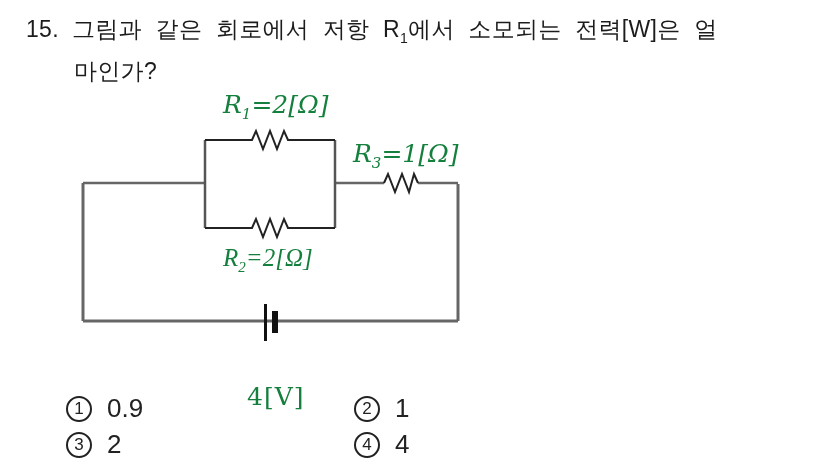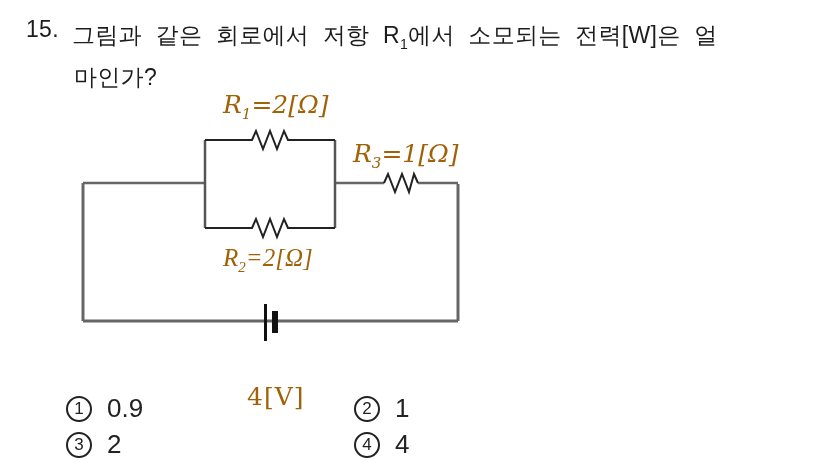--- a/index.html
+++ b/index.html
@@ -11,30 +11,30 @@
     color:#1c1c1c;
     overflow:hidden;
   }
   
   .question{
     position:absolute;left:26px;top:8px;width:790px;
     font-size:23px;line-height:42px;letter-spacing:0.3px;
   }
   .q-line1{display:flex;}
   .q-number{flex:0 0 46px;}
-  .q-text{flex:1;word-spacing:7px;white-space:nowrap;margin-top:6px;}
+  .q-text{flex:1;word-spacing:7px;white-space:nowrap;}
   .q-text sub{font-size:14px;line-height:0;}
   .q-line2{margin-left:48px;word-spacing:7px;}
   
   .circuit-svg{position:absolute;left:0;top:0;width:826px;height:462px;}
   .clabel{
     position:absolute;
     font-family:"DejaVu Serif","Liberation Serif",serif;
     font-style:italic;
-    font-size:25px;color:#a16207;white-space:nowrap;
+    font-size:25px;color:#15803d;white-space:nowrap;
   }
   .clabel sub{font-size:15px;line-height:0;font-style:italic;}
   .clabel-r1{left:223px;top:90px;}
   .clabel-r3{left:353px;top:139px;text-align:center;}
   .clabel-r2{left:223px;top:244px;font-family:Liberation Serif, serif;}
   .clabel-batt{left:247px;top:342px;font-style:normal;letter-spacing:1px;margin-top:40px;}
   
   .choice{
     position:absolute;display:flex;align-items:center;gap:15px;
     font-size:26px;color:#222;

